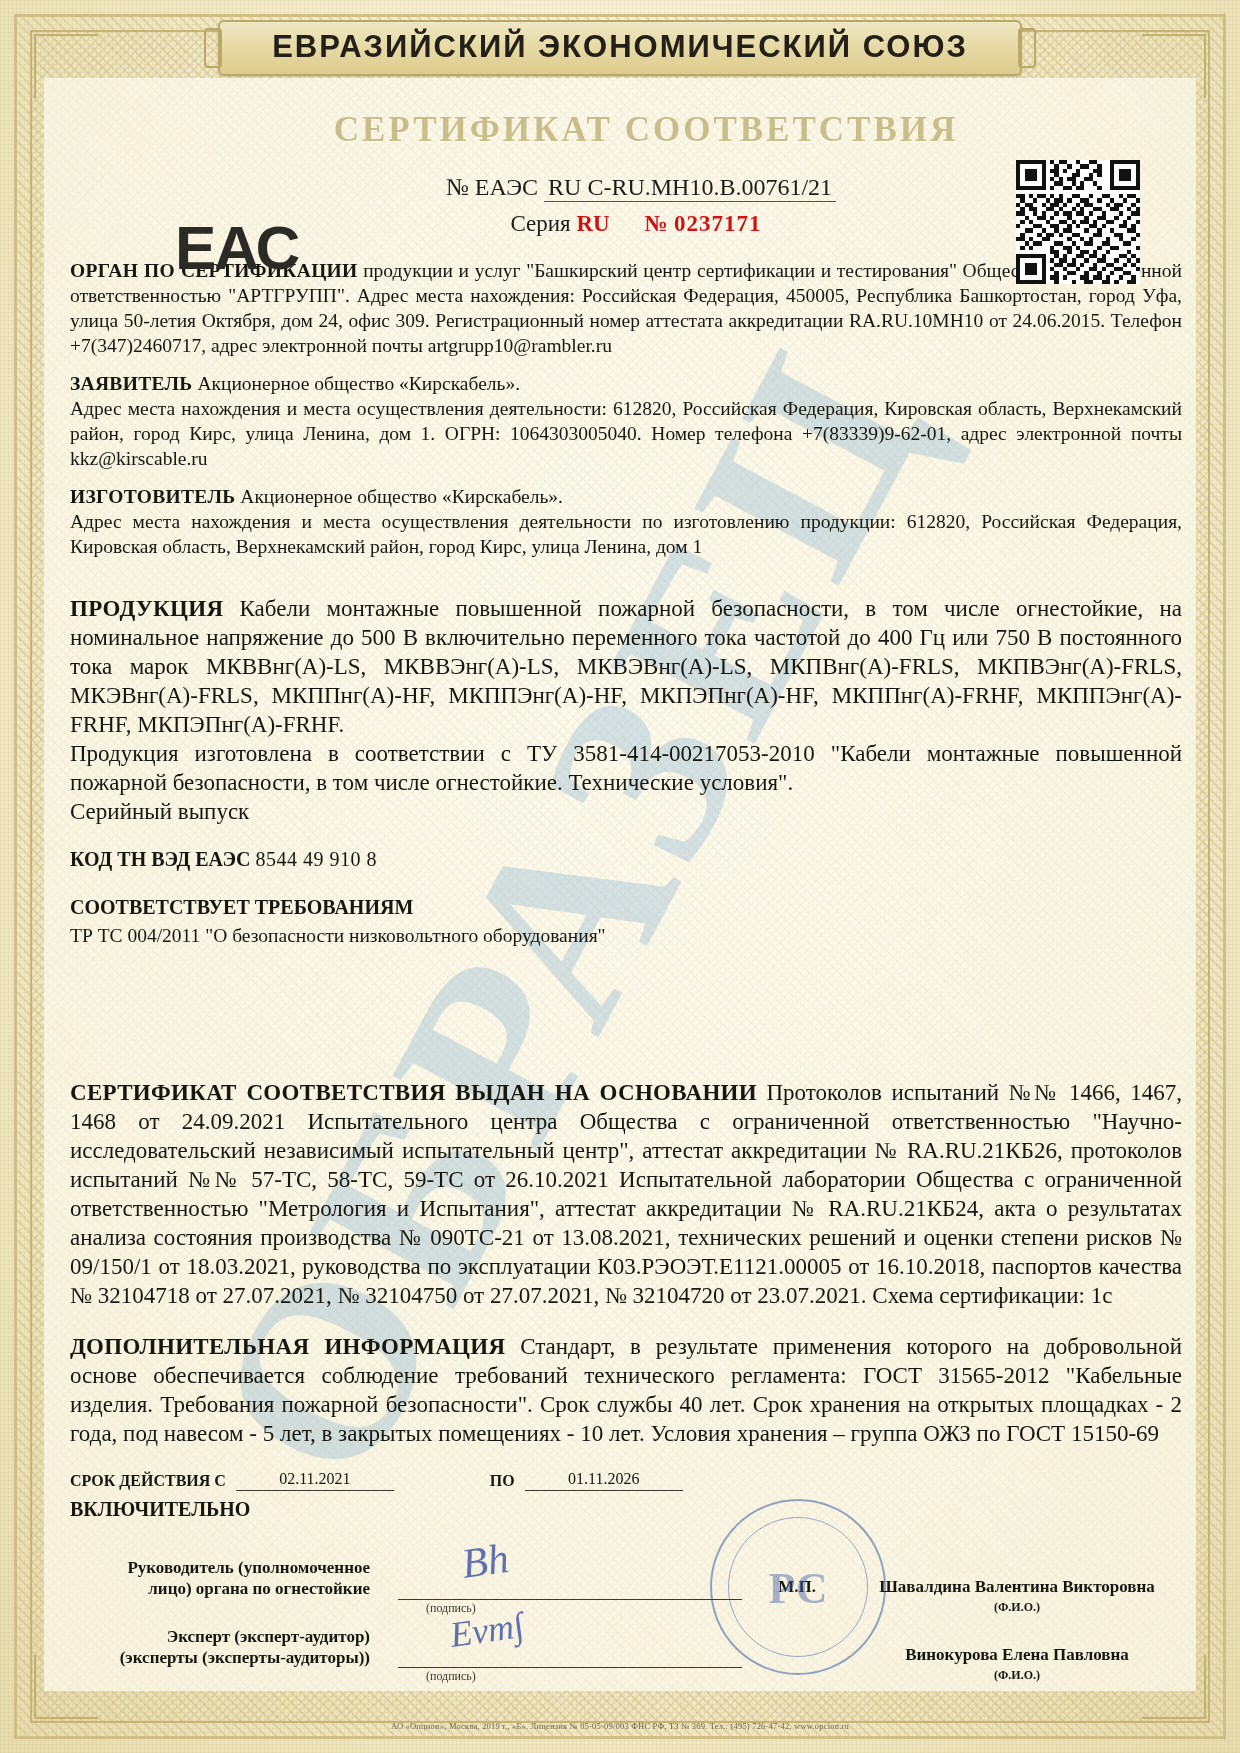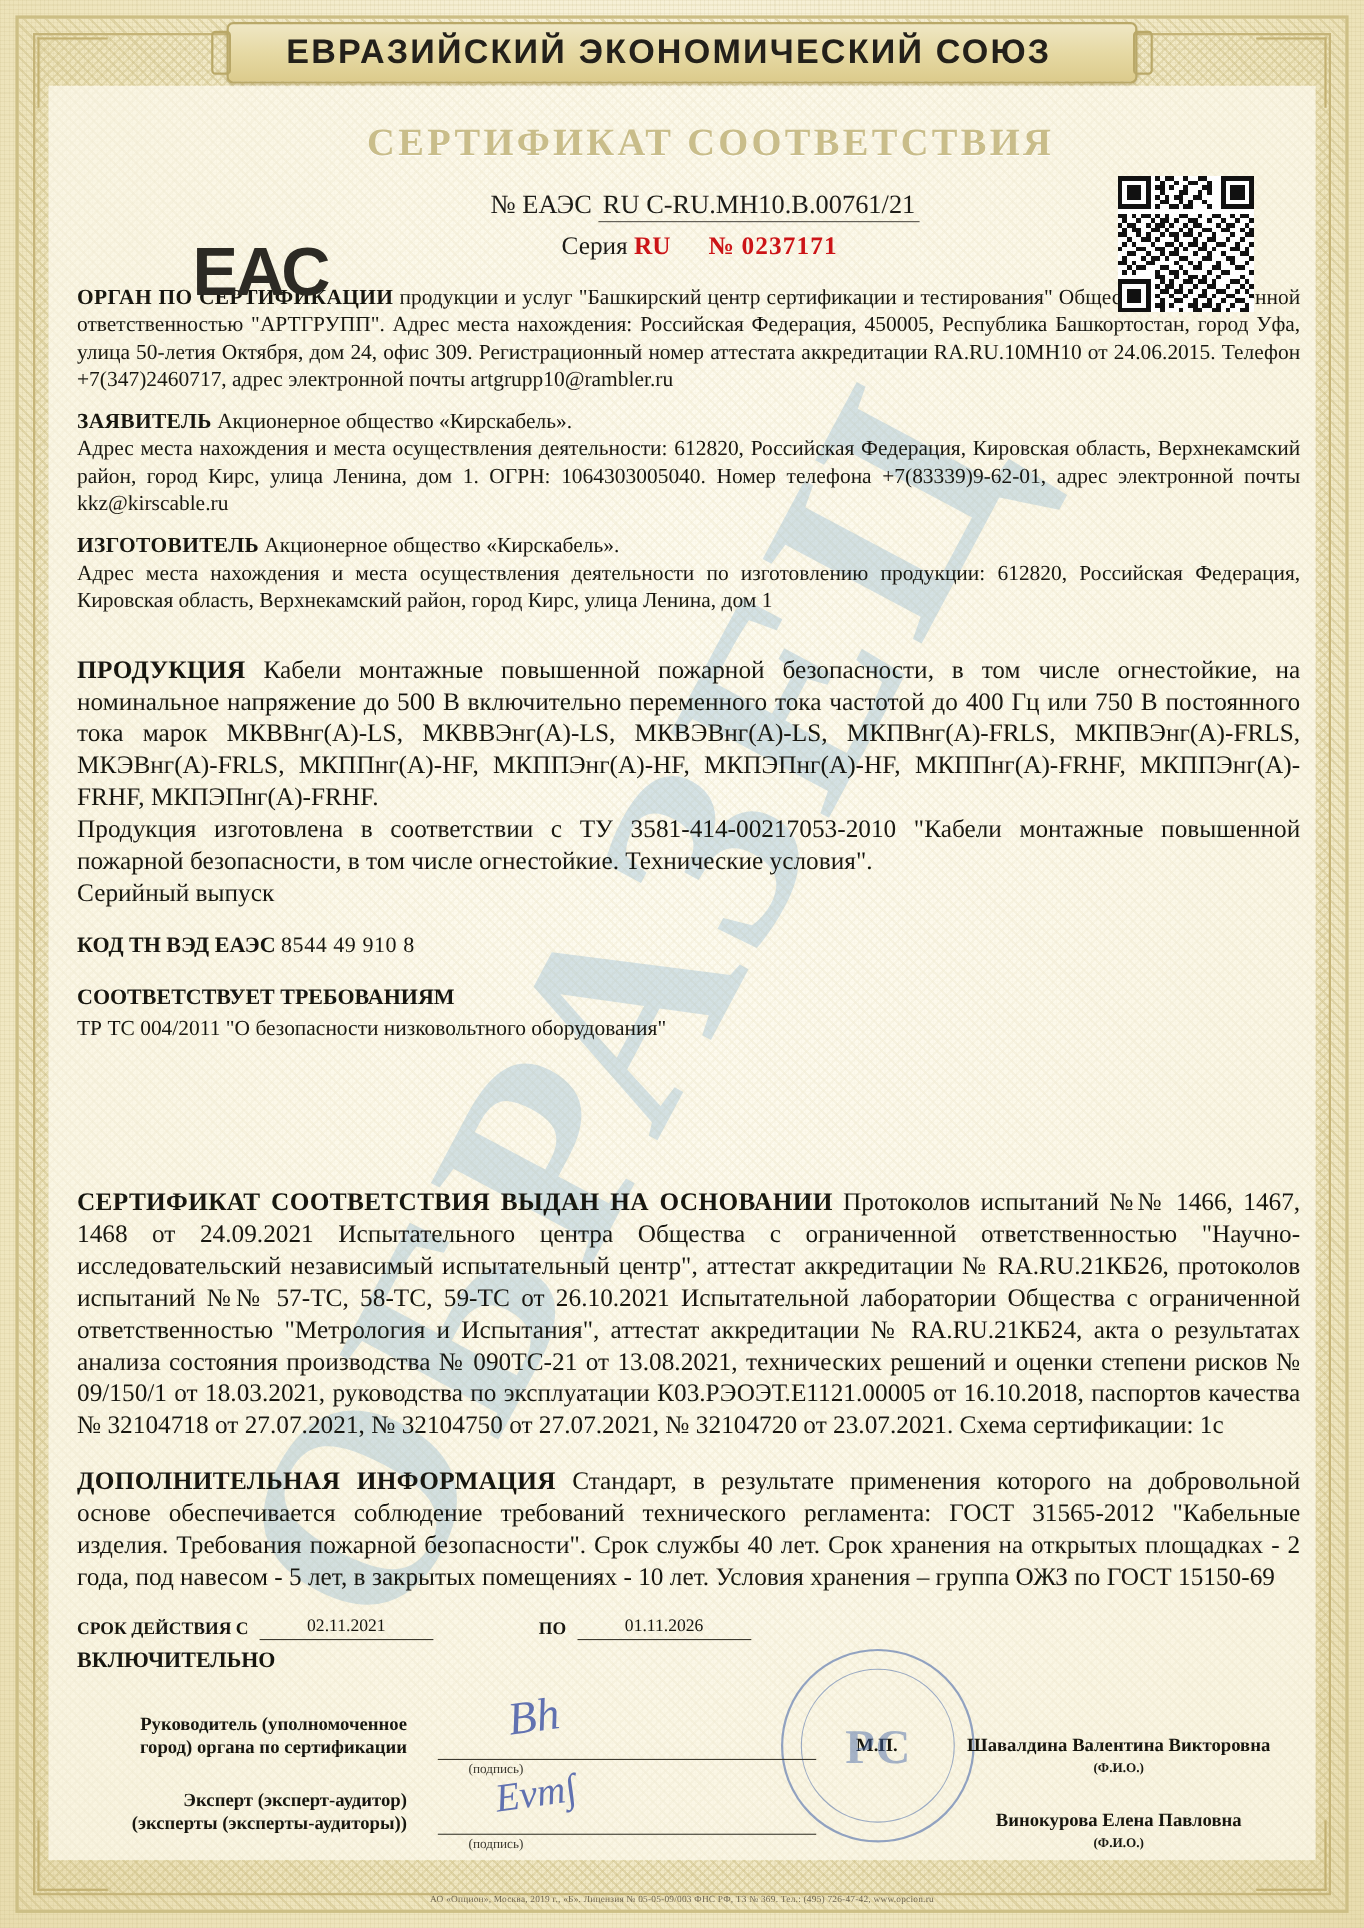--- a/index.html
+++ b/index.html
@@ -68,21 +68,21 @@
     left: 0; right: 0; top: 20px;
     display: flex;
     justify-content: center;
   }
   .banner {
     position: relative;
     background: linear-gradient(180deg,#efe7c4 0%, #e6d9a4 50%, #dccb8c 100%);
     border: 2px solid #b9a котор;
     border: 2px solid #b9a868;
     border-radius: 6px;
-    padding: 7px 76px 9px 52px;
+    padding: 7px 52px 9px 52px;
     box-shadow: 0 1px 2px rgba(120,100,40,0.25);
   }
   .banner-text {
     font-family: "Liberation Sans", sans-serif;
     font-weight: bold;
     font-size: 31px;
     letter-spacing: 2px;
     color: #23201a;
     white-space: nowrap;
   }
@@ -621,21 +621,21 @@
 
       <div class="sig-block">
 
         <div class="stamp">
           <div class="stamp-center">РС</div>
         </div>
 
         <div class="sig-row">
           <div class="sig-left">
             <div>Руководитель (уполномоченное</div>
-            <div>город) органа по сертификации</div>
+            <div>лицо) органа по огнестойкие</div>
           </div>
           <div class="sig-line">
             <span class="sig-ink" style="left:64px; top:-34px;">Вh</span>
             <span class="sig-caption">(подпись)</span>
           </div>
           <div class="mp">М.П.</div>
           <div class="sig-right">
             <span>Шавалдина Валентина Викторовна</span>
             <div class="fio">(Ф.И.О.)</div>
           </div>

